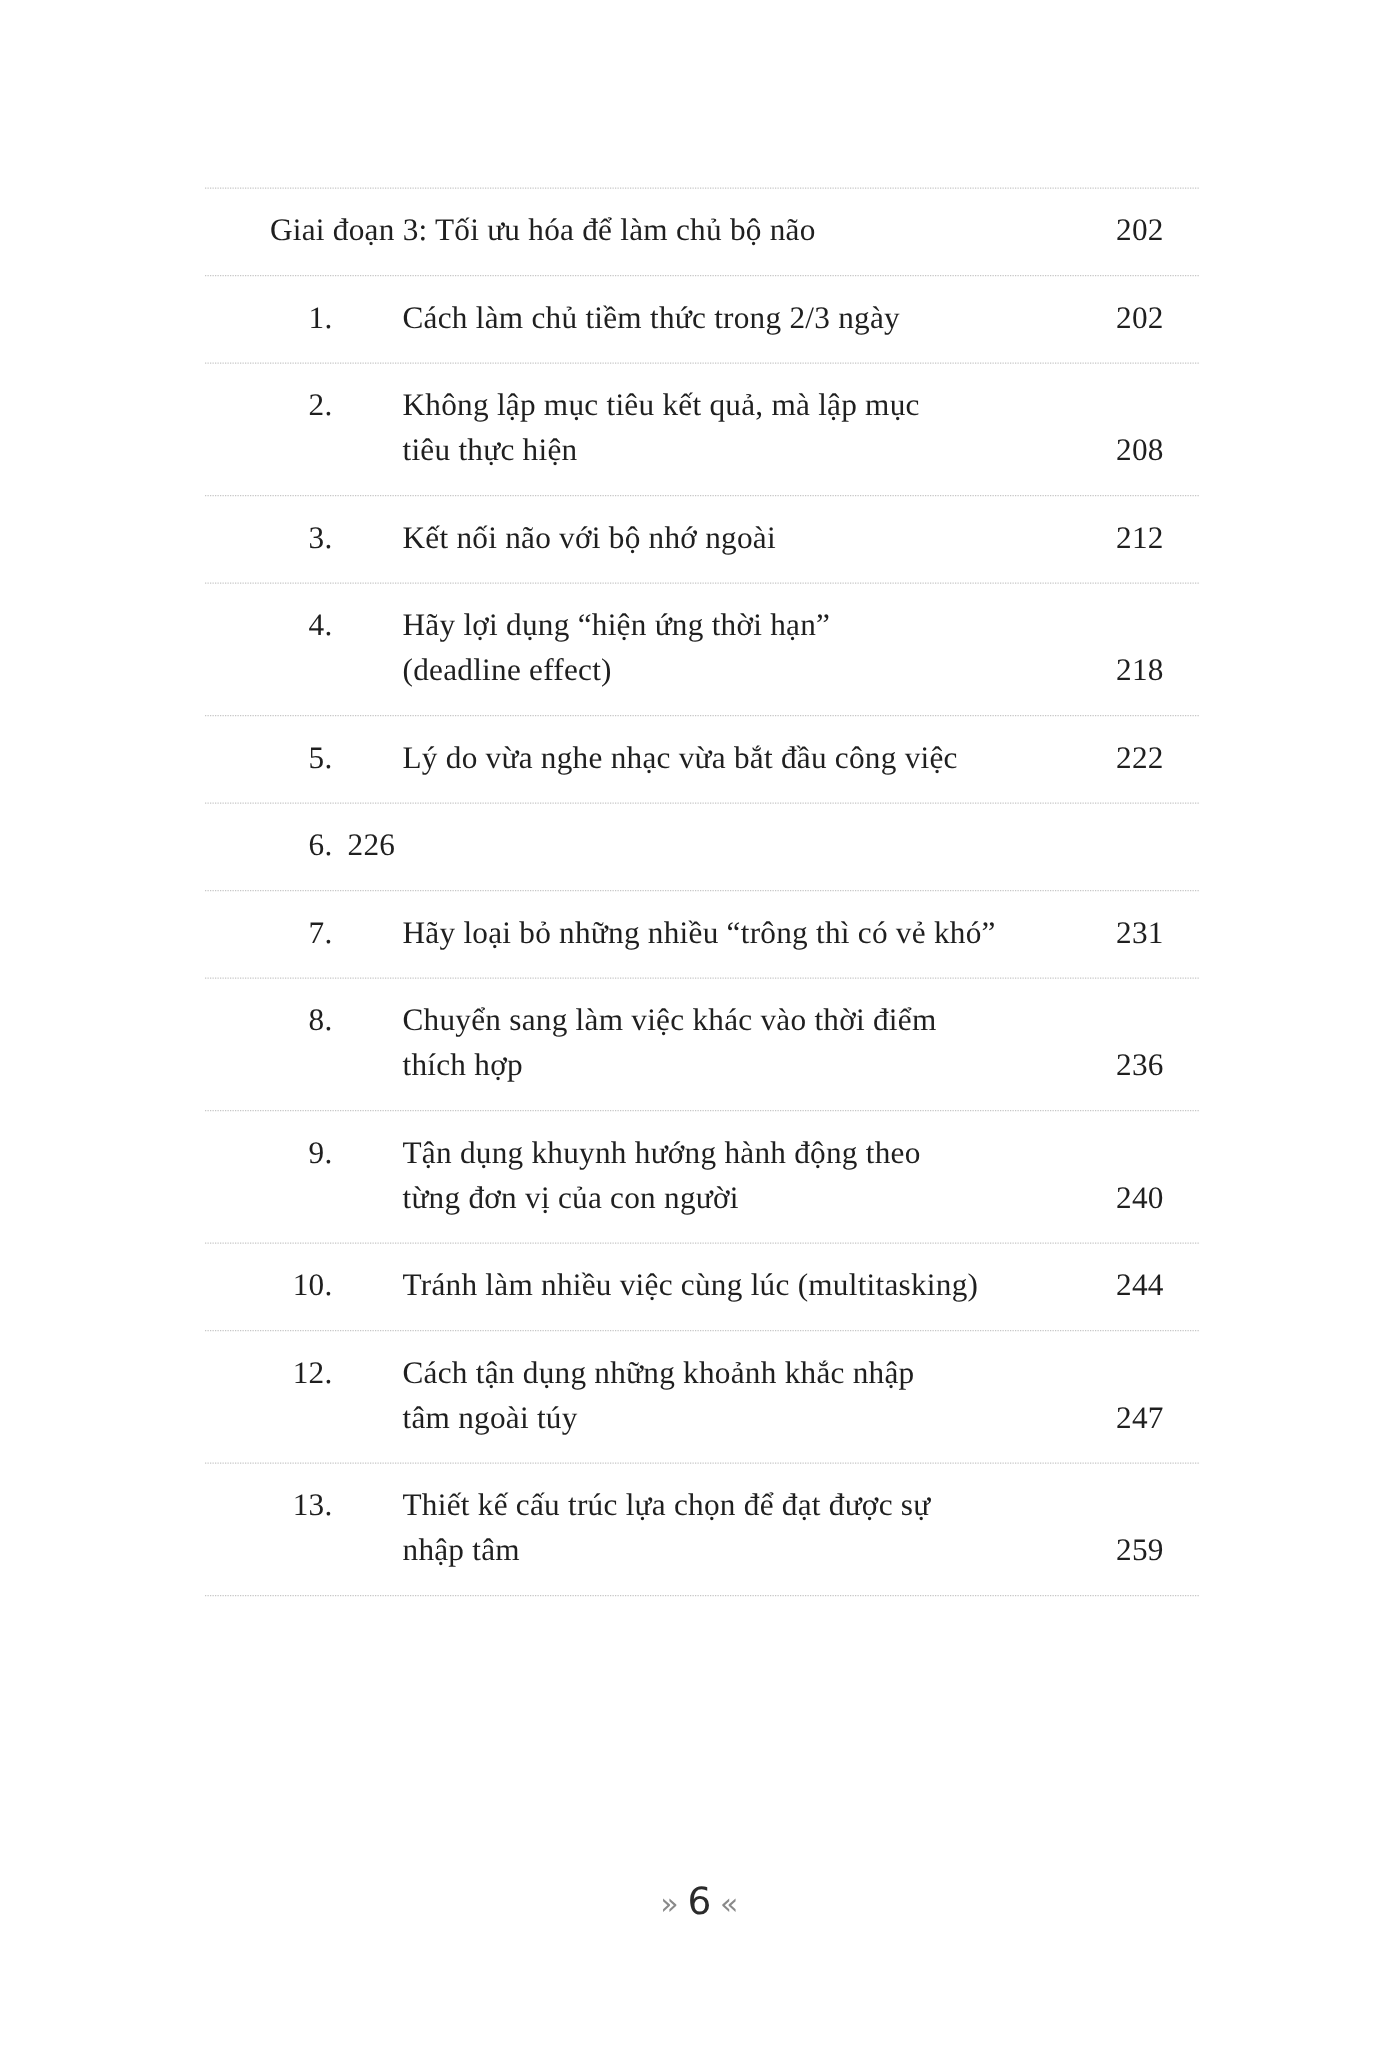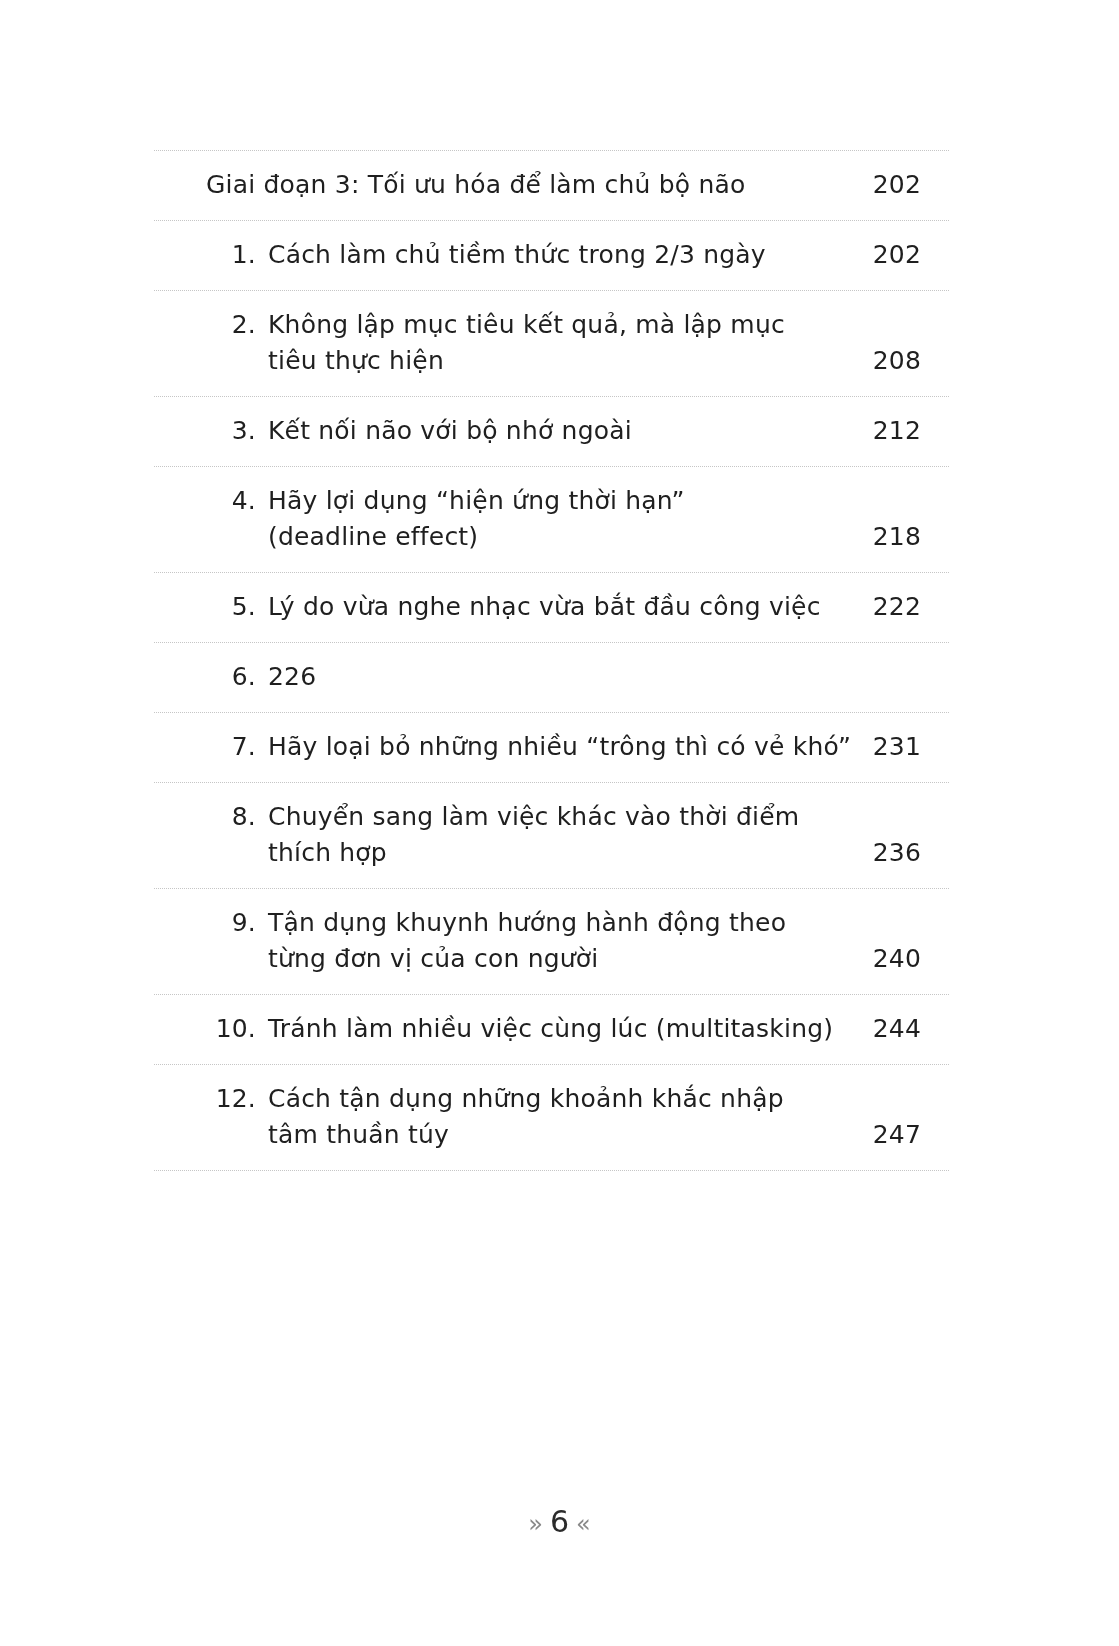--- a/index.html
+++ b/index.html
@@ -15,24 +15,25 @@
     font-family: "DejaVu Sans", "Liberation Sans", sans-serif;
     color: #1f1f1f;
   }
   .page {
     position: absolute;
     inset: 0;
     background: #ffffff;
   }
   .toc {
     position: absolute;
-    left: 154px;
+    left: 164px;
     top: 150px;
     width: 795px;
     border-top: 1px dotted #c6c6c6;
+    font-family: Liberation Serif, serif;
   }
   .row {
     display: grid;
     grid-template-columns: 102px 1fr auto;
     column-gap: 12px;
     align-items: end;
     padding: 16px 0 17px 0;
     border-bottom: 1px dotted #c6c6c6;
     font-size: 25px;
     line-height: 36px;
@@ -41,20 +42,21 @@
   .row.section-row {
     grid-template-columns: 40px 1fr auto;
   }
   .num {
     text-align: right;
     align-self: start;
   }
   .title {
     white-space: pre-line;
     align-self: start;
+    margin-left: 44px;
   }
   .section-label {
     align-self: start;
   }
   .pageno {
     margin-right: 28px;
     text-align: left;
   }
   .footer {
     position: absolute;
@@ -147,25 +149,31 @@
 
     <div class="row">
       <span class="num">10.</span>
       <span class="title">Tránh làm nhiều việc cùng lúc (multitasking)</span>
       <span class="pageno">244</span>
     </div>
 
     <div class="row">
       <span class="num">12.</span>
       <span class="title">Cách tận dụng những khoảnh khắc nhập
-tâm thuần túy</span>
+tâm ngoài túy</span>
       <span class="pageno">247</span>
     </div>
 
 
+    <div class="row">
+      <span class="num">13.</span>
+      <span class="title">Thiết kế cấu trúc lựa chọn để đạt được sự
+nhập tâm</span>
+      <span class="pageno">259</span>
+    </div>
 
   </div>
 
   <div class="footer">
     <span class="mark">»</span><span class="folio">6</span><span class="mark">«</span>
   </div>
 
 </div>
 
 </body></html>

